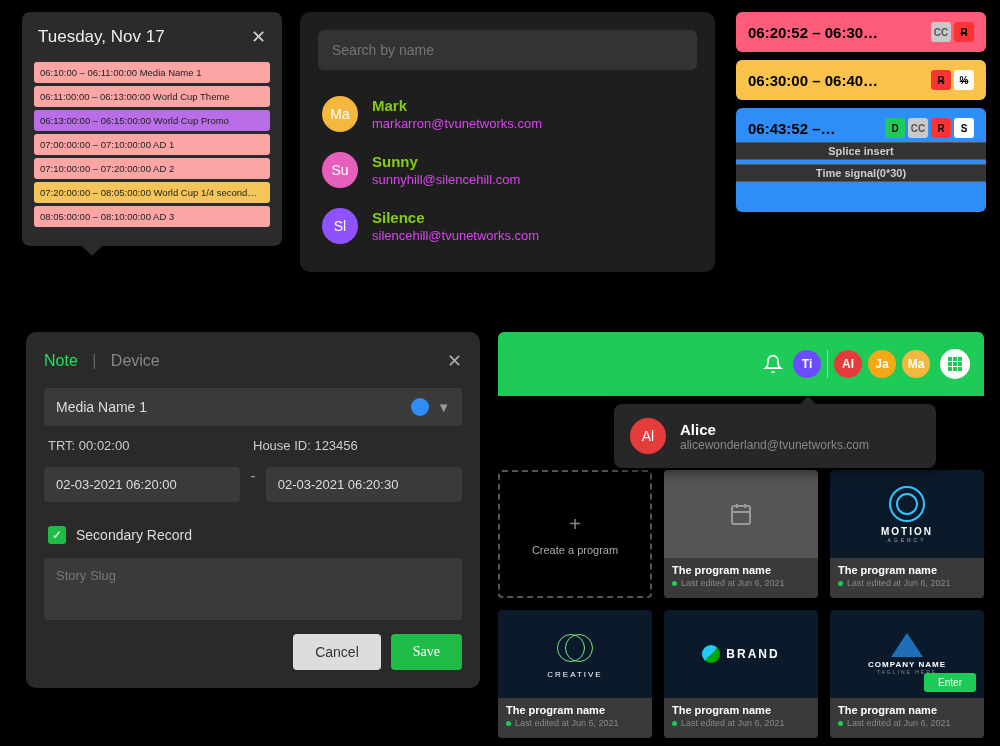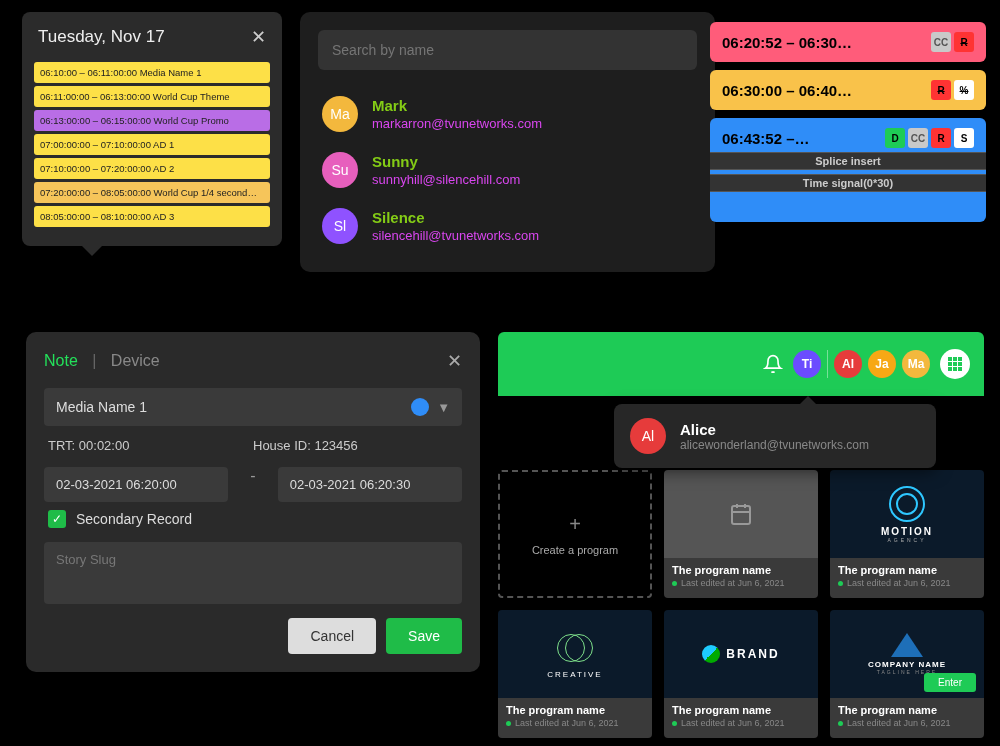--- a/index.html
+++ b/index.html
@@ -3,35 +3,35 @@
 <meta charset="utf-8">
 <style>
 * { box-sizing: border-box; margin: 0; padding: 0; font-family: -apple-system, BlinkMacSystemFont, 'Segoe UI', Arial, sans-serif; }
 body { background: #000; width: 1000px; height: 746px; position: relative; overflow: hidden; }
 
 
 .schedule-pop { position: absolute; left: 22px; top: 12px; width: 260px; background: #2b2b2b; border-radius: 8px; padding: 14px 12px 16px; }
 .schedule-pop .hdr { display: flex; justify-content: space-between; align-items: center; color: #eee; font-size: 17px; margin-bottom: 14px; padding: 0 4px; }
 .schedule-pop .close { color: #ccc; font-size: 18px; cursor: pointer; }
 .schedule-pop .row { font-size: 9.5px; color: #222; padding: 5px 6px; border-radius: 3px; margin-bottom: 3px; white-space: nowrap; overflow: hidden; text-overflow: ellipsis; }
-.schedule-pop .row.blue { background: #fde047; }
+.schedule-pop .row.blue { background: #fca5a5; }
 .schedule-pop .row.purple { background: #b96de6; }
 .schedule-pop .row.orange { background: #f6c55a; }
 .schedule-pop .arrow { position: absolute; bottom: -10px; left: 60px; width: 0; height: 0; border-left: 10px solid transparent; border-right: 10px solid transparent; border-top: 10px solid #2b2b2b; }
 
 
 .search-panel { position: absolute; left: 300px; top: 12px; width: 415px; background: #1e1e1e; border-radius: 10px; padding: 18px; }
 .search-panel input { width: 100%; background: #333; border: none; border-radius: 6px; padding: 12px 14px; color: #aaa; font-size: 14px; margin-bottom: 16px; }
 .contact { display: flex; align-items: center; padding: 10px 4px; gap: 14px; }
 .contact .avatar { width: 36px; height: 36px; border-radius: 50%; display: flex; align-items: center; justify-content: center; color: #fff; font-size: 14px; font-weight: 500; }
 .contact .info .name { color: #84cc16; font-size: 15px; font-weight: bold; }
 .contact .info .email { color: #d946ef; font-size: 13px; margin-top: 2px; }
 
 
-.time-cards { position: absolute; right: 14px; top: 22px; width: 276px; }
+.time-cards { position: absolute; right: 14px; top: 12px; width: 250px; }
 .time-card { border-radius: 6px; padding: 10px 12px; margin-bottom: 8px; font-size: 15px; font-weight: 600; }
 .time-card .toprow { display: flex; justify-content: space-between; align-items: center; }
 .time-card .time { white-space: nowrap; overflow: hidden; text-overflow: ellipsis; flex: 1; }
 .time-card .tags { display: flex; gap: 3px; margin-left: 6px; }
 .tag { width: 20px; height: 20px; border-radius: 3px; display: flex; align-items: center; justify-content: center; font-size: 10px; font-weight: 700; }
 .time-card.pink { background: #ff5c7a; color: #000; }
 .time-card.yellow { background: #f9c24a; color: #000; }
 .time-card.blue2 { background: #2f8df8; color: #000; padding-bottom: 30px; }
 .time-card.blue2 .sub { background: #333; color: #ccc; font-size: 11px; padding: 2px 0; margin-top: 4px; text-align: center; border-top: 1px solid #555; border-bottom: 1px solid #555; position: relative; margin: 4px -12px 0; }
 
@@ -41,31 +41,31 @@
 .note-panel .tabs .active { color: #23e05a; }
 .note-panel .tabs .sep { color: #666; margin: 0 10px; }
 .note-panel .close2 { color: #aaa; font-size: 18px; cursor: pointer; }
 .media-row { background: #3a3a3a; border-radius: 4px; padding: 10px 12px; display: flex; align-items: center; justify-content: space-between; margin-bottom: 12px; }
 .media-row .name { color: #ddd; font-size: 14px; }
 .media-row .right { display: flex; align-items: center; gap: 8px; }
 .dot-blue { width: 18px; height: 18px; border-radius: 50%; background: #2f8df8; }
 .chevron { color: #999; font-size: 13px; }
 .meta-row { display: flex; color: #ccc; font-size: 13px; margin-bottom: 14px; padding: 0 4px; }
 .meta-row > div { flex: 1; }
-.date-row { display: flex; align-items: flex-start; gap: 22px; margin-bottom: 8px; }
+.date-row { display: flex; align-items: flex-start; gap: 10px; margin-bottom: 24px; }
 .date-row .inp { flex: 1; background: #3a3a3a; border-radius: 4px; padding: 10px 12px; color: #ddd; font-size: 13px; }
 .date-row .dash { color: #999; }
 .field-label { color: #777; font-size: 13px; padding: 0 4px; margin-bottom: 12px; }
 .check-row { display: flex; align-items: center; gap: 10px; color: #ddd; font-size: 14px; margin-bottom: 14px; padding: 0 4px; }
 .check-row .cb { width: 18px; height: 18px; background: #1fbc48; border-radius: 3px; display: flex; align-items: center; justify-content: center; color: #fff; font-size: 12px; }
 .textarea { background: #3a3a3a; border-radius: 4px; padding: 10px 12px; color: #777; font-size: 13px; height: 62px; margin-bottom: 14px; }
 .btns { display: flex; justify-content: flex-end; gap: 10px; }
 .btn { padding: 10px 22px; border-radius: 4px; border: none; font-size: 14px; cursor: pointer; }
 .btn.cancel { background: #ddd; color: #333; }
-.btn.save { background: #1fbc48; color: #fff; }
+.btn.save { background: #1fbc48; color: #fff; font-family: Liberation Serif, serif; }
 
 
 .green-bar { position: absolute; left: 498px; top: 332px; width: 486px; height: 64px; background: #1ecb56; border-radius: 6px 6px 0 0; display: flex; align-items: center; justify-content: flex-end; padding: 0 14px; gap: 10px; }
 .green-bar svg.bell { color: #fff; }
 .green-bar .sep2 { width: 1px; height: 28px; background: rgba(255,255,255,0.4); }
 .mini-av { width: 28px; height: 28px; border-radius: 50%; display: flex; align-items: center; justify-content: center; color: #fff; font-size: 12px; font-weight: 600; }
 .grid-btn { width: 30px; height: 30px; border-radius: 50%; background: #fff; display: flex; align-items: center; justify-content: center; }
 .grid-btn .g { width: 14px; height: 14px; display: grid; grid-template-columns: repeat(3,1fr); grid-template-rows: repeat(3,1fr); gap: 1px; }
 .grid-btn .g span { background: #1ecb56; }
 

